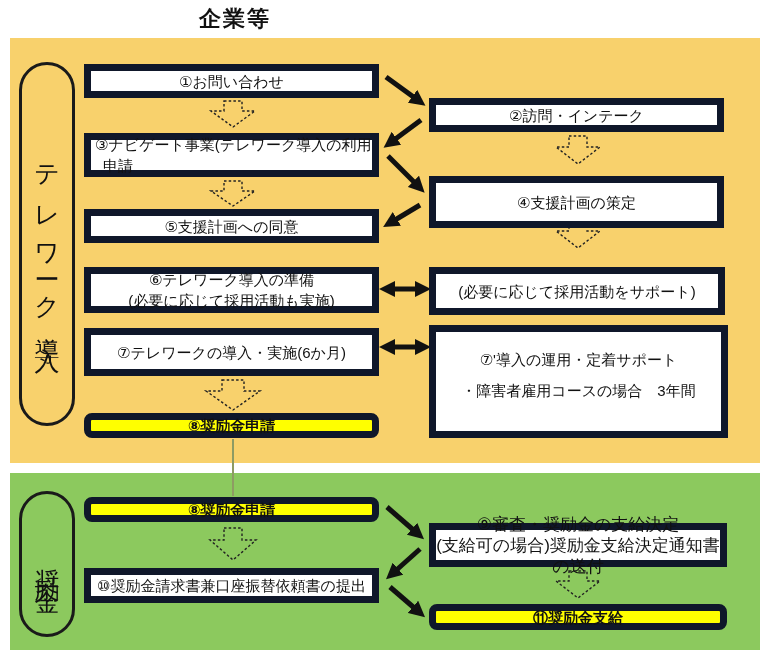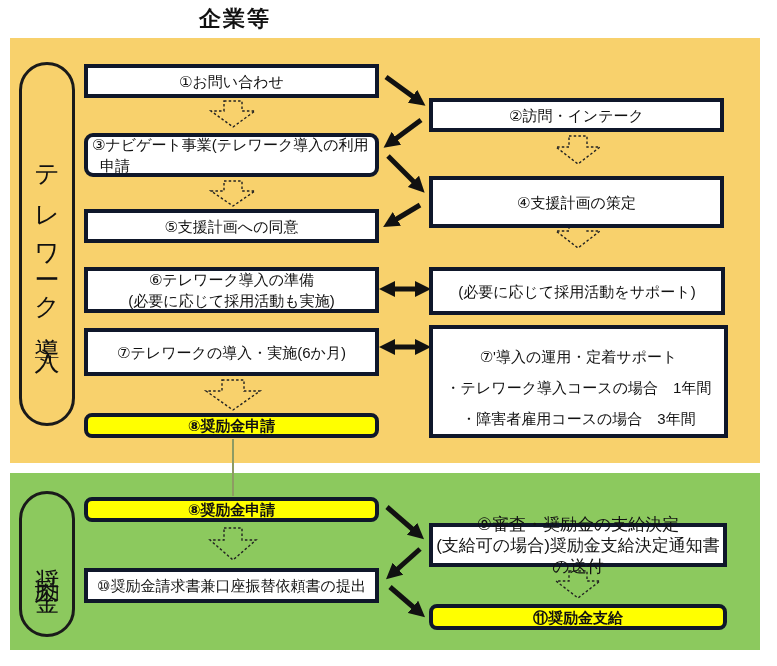--- a/index.html
+++ b/index.html
@@ -20,21 +20,21 @@
     border-radius:30px;box-sizing:border-box;
     display:flex;align-items:center;justify-content:center;
   }
   .pill.telework{top:62px;height:364px;}
   .pill.incentive{top:491px;height:146px;}
   .pill span{
     writing-mode:vertical-rl;text-orientation:upright;
     font-size:25px;letter-spacing:11px;color:#111;line-height:1;
   }
   .box{
-    position:absolute;background:#ffffff;border:4px solid #0f172a;
+    position:absolute;background:#ffffff;border:7px solid #0f172a;
     box-sizing:border-box;font-size:15px;line-height:21px;color:#111;
     display:flex;flex-direction:column;justify-content:center;
     align-items:center;text-align:center;z-index:3;
   }
   .box.align-left{align-items:flex-start;text-align:left;padding-left:4px;}
   .box .indent{padding-left:8px;}
   .box.hl{background:#FFFF00;font-weight:bold;border-radius:8px;}
   .box.wide-lines{line-height:31px;}
   .box.sm{font-size:17px;}
   svg.overlay{position:absolute;left:0;top:0;z-index:2;pointer-events:none;}
@@ -83,21 +83,21 @@
     <polygon points="569,136 587,136 587,147 600,147 578,164 556,147 569,147" fill="none" stroke="#222" stroke-width="1.4" stroke-dasharray="2.5 2.2"></polygon>
     <polygon points="569,220 587,220 587,231 600,231 578,248 556,231 569,231" fill="none" stroke="#222" stroke-width="1.4" stroke-dasharray="2.5 2.2"></polygon>
     <polygon points="224,528 242,528 242,540 256,540 233,560 210,540 224,540" fill="none" stroke="#222" stroke-width="1.4" stroke-dasharray="2.5 2.2"></polygon>
     <polygon points="569,571 587,571 587,581 600,581 578,598 556,581 569,581" fill="none" stroke="#222" stroke-width="1.4" stroke-dasharray="2.5 2.2"></polygon>
   </svg>
 
   <div class="box" style="left:84px;top:64px;width:295px;height:34px;">
     <div>①お問い合わせ</div>
   </div>
 
-  <div class="box align-left" style="left:84px;top:133px;width:295px;height:44px;border-radius:9px;">
+  <div class="box align-left" style="left:84px;top:133px;width:295px;height:44px;">
     <div>③ナビゲート事業(テレワーク導入の利用</div>
     <div class="indent">申請</div>
   </div>
 
   <div class="box" style="left:84px;top:209px;width:295px;height:34px;">
     <div>⑤支援計画への同意</div>
   </div>
 
   <div class="box" style="left:84px;top:267px;width:295px;height:46px;">
     <div>⑥テレワーク導入の準備</div>
@@ -119,21 +119,20 @@
   <div class="box" style="left:429px;top:176px;width:295px;height:52px;">
     <div>④支援計画の策定</div>
   </div>
 
   <div class="box" style="left:429px;top:267px;width:296px;height:48px;">
     <div>(必要に応じて採用活動をサポート)</div>
   </div>
 
   <div class="box wide-lines" style="left:429px;top:325px;width:299px;height:113px;justify-content:flex-start;padding-top:12px;">
     <div>⑦'導入の運用・定着サポート</div>
-    <div>・テレワーク導入コースの場合　1年間</div>
     <div>・障害者雇用コースの場合　3年間</div>
   </div>
 
   <div class="box hl" style="left:84px;top:497px;width:295px;height:25px;">
     <div>⑧奨励金申請</div>
   </div>
 
   <div class="box" style="left:84px;top:568px;width:295px;height:35px;align-items:center;">
     <div>⑩奨励金請求書兼口座振替依頼書の提出</div>
   </div>

